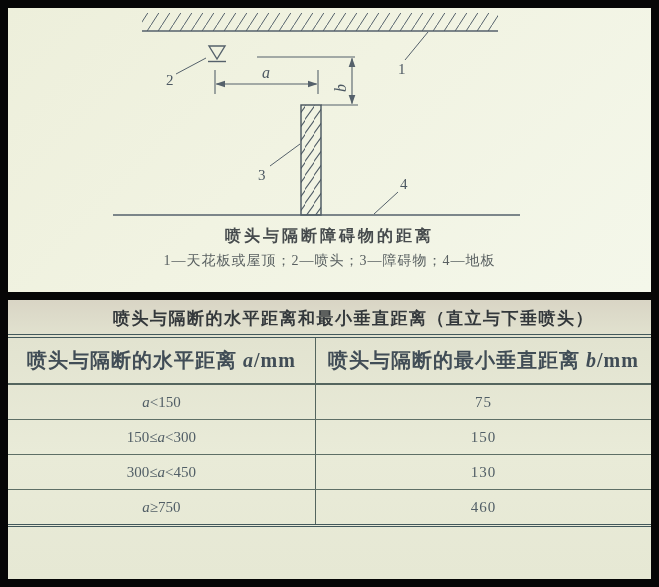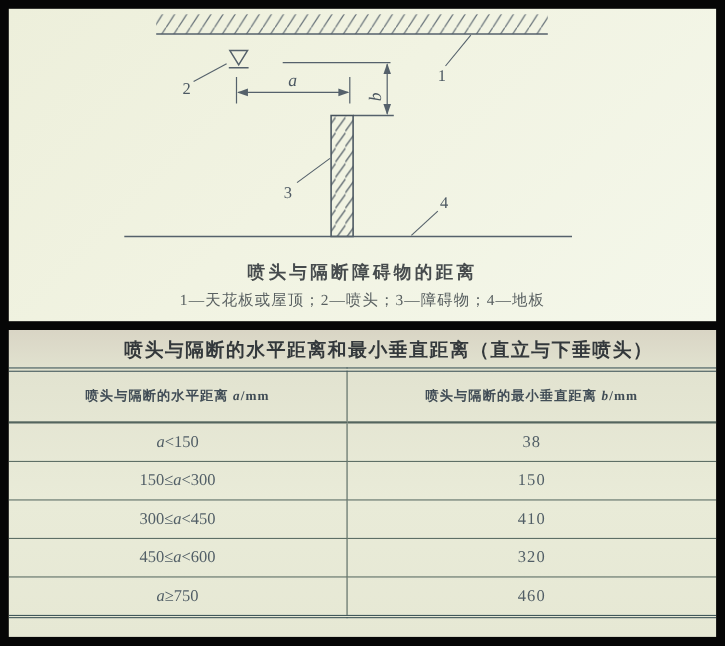--- a/index.html
+++ b/index.html
@@ -5,34 +5,34 @@
   html,body{margin:0;padding:0;}
   body{width:659px;height:587px;background:#060606;position:relative;
        font-family:"Liberation Serif","DejaVu Serif",serif;}
   .frame{position:absolute;left:0;top:0;width:659px;height:587px;background:#060606;}
 
   
   .panel-top{position:absolute;left:8px;top:8px;width:643px;height:284px;
              background:linear-gradient(135deg,#edefdb 0%,#f1f3e2 45%,#f4f7ea 100%);
              overflow:hidden;}
   .diagram-svg{display:block;}
-  .fig-caption{margin-top:18px;text-align:center;font-size:16px;font-weight:bold;
+  .fig-caption{margin-top:6px;text-align:center;font-size:16px;font-weight:bold;
                letter-spacing:3px;color:#464b4d;}
   .fig-legend{margin-top:5px;text-align:center;font-size:14px;letter-spacing:1px;
               color:#596061;}
 
   
   .panel-bottom{position:absolute;left:8px;top:300px;width:643px;height:279px;
                 background:linear-gradient(180deg,#d9d5c5 0%,#e2e3d0 14%,#e9ebd8 55%,#e6e8d4 100%);
                 overflow:hidden;}
   .tbl-title{padding-top:7px;height:27px;text-align:center;font-size:17px;font-weight:bold;
              letter-spacing:1.5px;color:#33383b;margin-left:48px;}
   table.spec{width:100%;border-collapse:collapse;table-layout:fixed;
              border-top:4px double #42585b;border-bottom:3px double #42585b;}
-  table.spec th{height:43px;font-size:12px;font-weight:bold;color:#414d56;
+  table.spec th{height:43px;font-size:20px;font-weight:bold;color:#414d56;
                 border-bottom:2px solid #54655e;letter-spacing:1px;}
   table.spec td{height:32px;text-align:center;font-size:15px;color:#515e66;
                 border-bottom:1.5px solid #5e6f66;}
   table.spec tr:last-child td{border-bottom:none;}
   .col-divider{border-right:1.5px solid #54655e;}
   .mvar{font-style:italic;font-family:"Liberation Serif","DejaVu Serif",serif;}
   .num{color:#5a655f;letter-spacing:1px;}
 </style>
 </head>
 <body>
@@ -107,33 +107,29 @@
             <span>喷头与隔断的水平距离 </span><span class="mvar">a</span><span>/mm</span>
           </th>
           <th>
             <span>喷头与隔断的最小垂直距离 </span><span class="mvar">b</span><span>/mm</span>
           </th>
         </tr>
       </thead>
       <tbody>
         <tr>
           <td class="col-divider"><span></span><span class="mvar">a</span><span>&lt;150</span></td>
-          <td class="num">38</td>
+          <td class="num">75</td>
         </tr>
         <tr>
           <td class="col-divider"><span>150≤</span><span class="mvar">a</span><span>&lt;300</span></td>
           <td class="num">150</td>
         </tr>
         <tr>
           <td class="col-divider"><span>300≤</span><span class="mvar">a</span><span>&lt;450</span></td>
-          <td class="num">410</td>
-        </tr>
-        <tr>
-          <td class="col-divider"><span>450≤</span><span class="mvar">a</span><span>&lt;600</span></td>
-          <td class="num">320</td>
+          <td class="num">130</td>
         </tr>
         <tr>
           <td class="col-divider"><span></span><span class="mvar">a</span><span>≥750</span></td>
           <td class="num">460</td>
         </tr>
       </tbody>
     </table>
   </div>
 </div>
 

